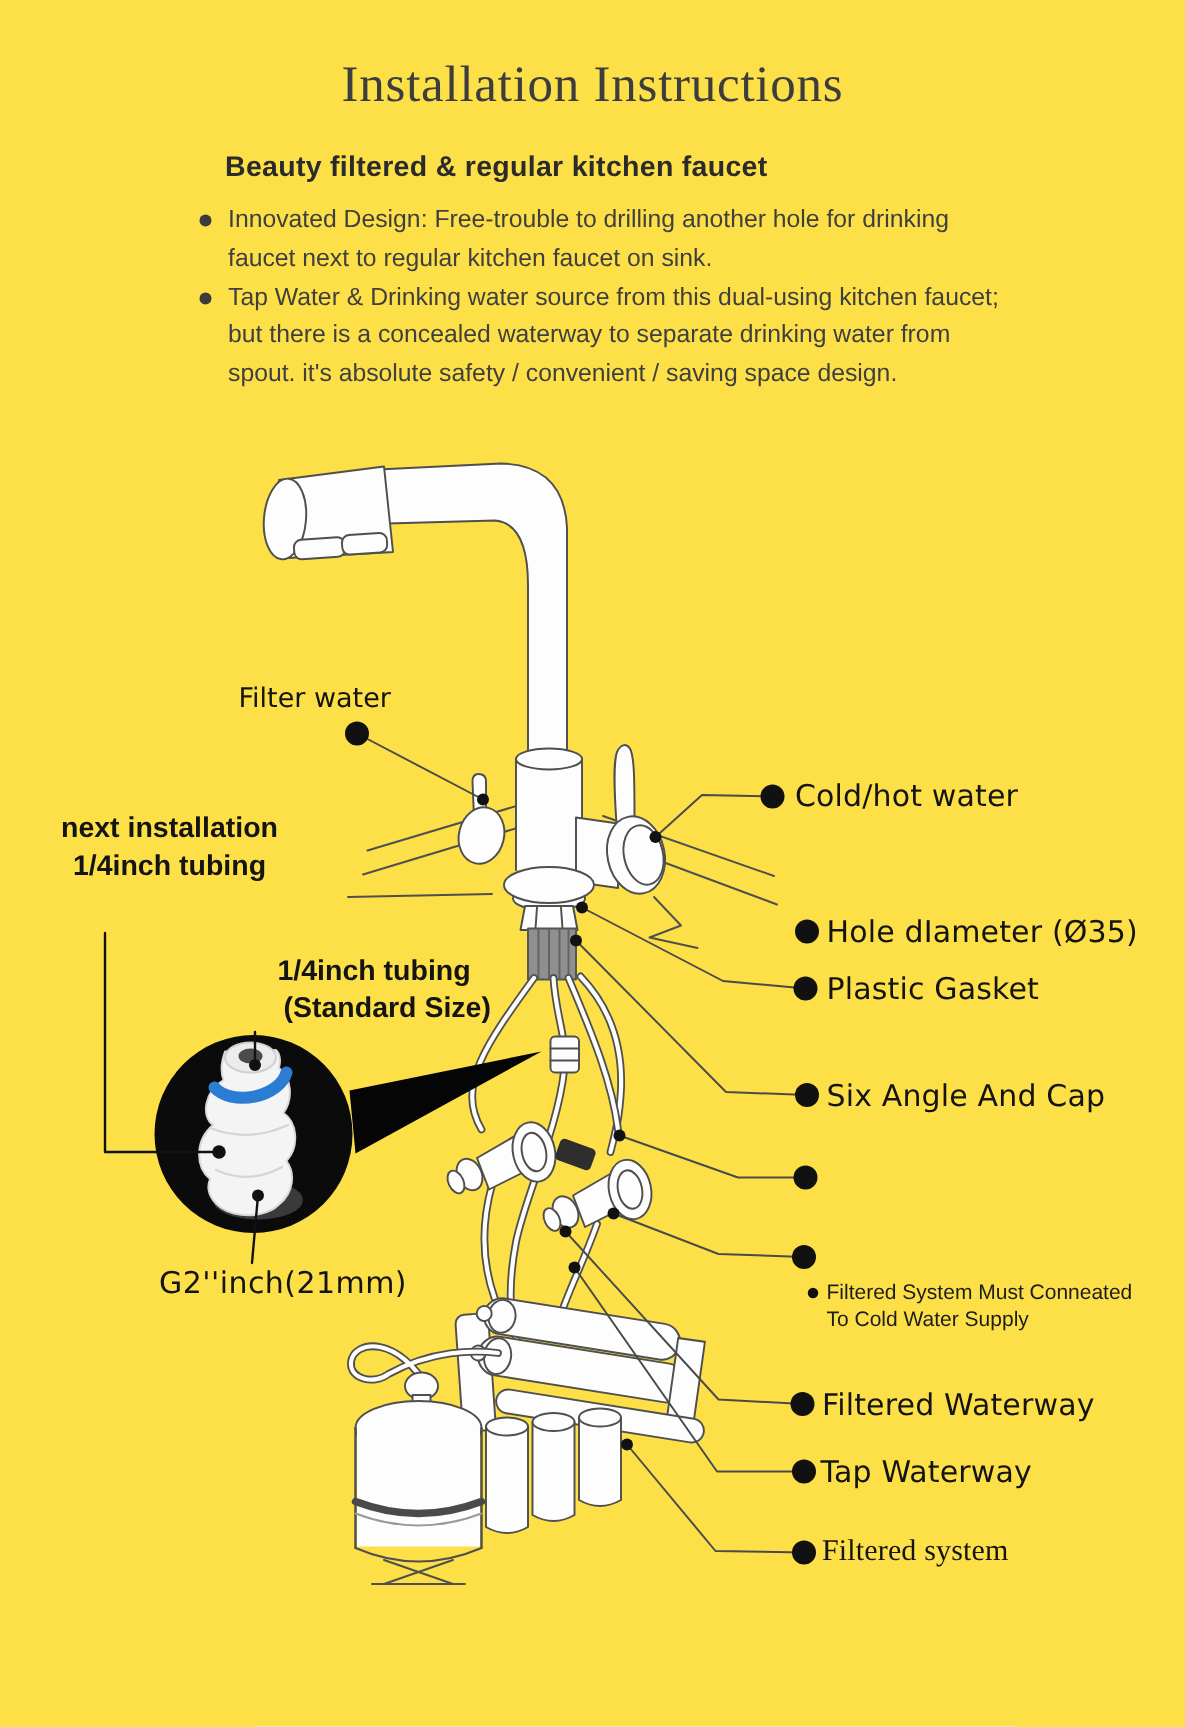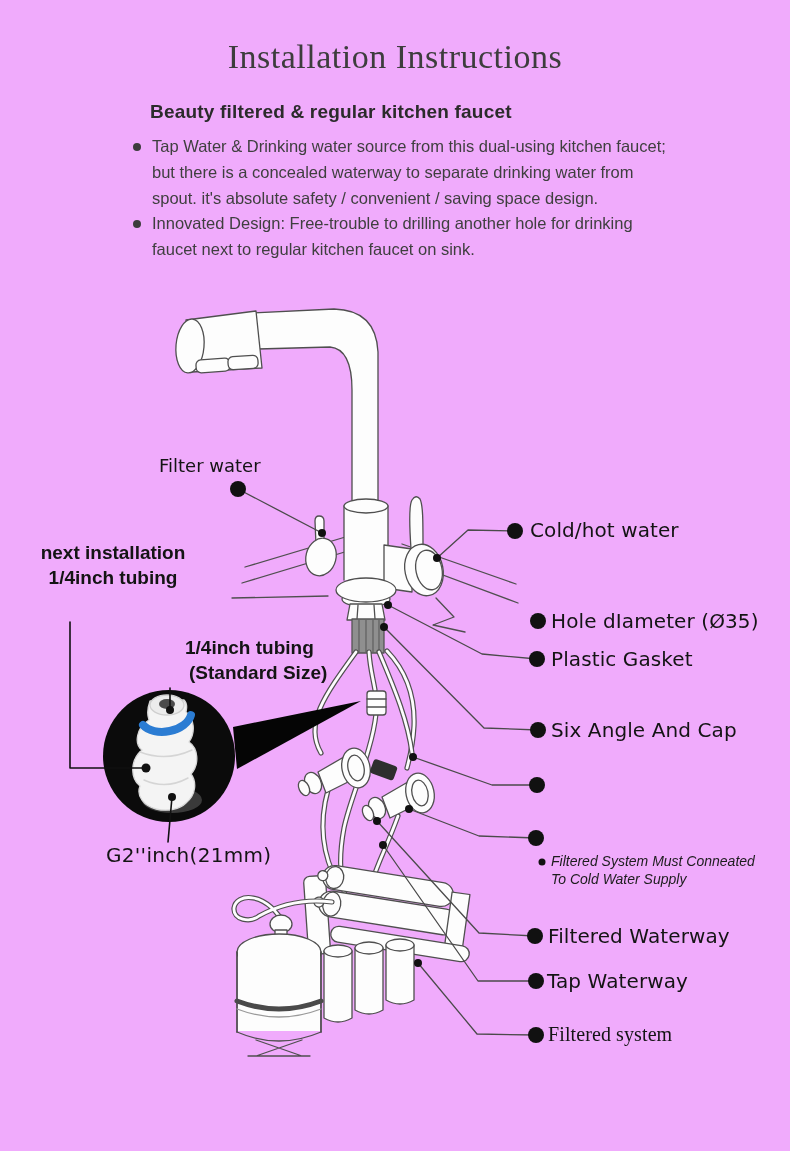--- a/index.html
+++ b/index.html
@@ -1,51 +1,51 @@
 <!DOCTYPE html>
 <html><head>
 <meta charset="utf-8">
 <style>
   html,body{margin:0;padding:0;background:#e8e8e8;}
-  .page{position:relative;width:790px;height:1151px;background:#f0abfc;overflow:hidden;
+  .page{position:relative;width:790px;height:1151px;background:#fde047;overflow:hidden;
         font-family:"Liberation Sans",sans-serif;}
   .title{position:absolute;left:0;top:38px;width:790px;text-align:center;
          font-family:"Liberation Serif",serif;font-size:34px;font-weight:400;
          color:#3d3d3d;letter-spacing:.5px;}
   .subtitle{position:absolute;left:150px;top:101px;font-size:19px;font-weight:700;
             color:#2b2b2b;letter-spacing:.2px;}
   .bullets{position:absolute;left:133px;top:134px;width:542px;margin:0;padding:0;list-style:none;}
   .bullets li{position:relative;padding-left:19px;font-size:16.5px;line-height:25.8px;
               color:#3f3f3f;}
   .bdot{position:absolute;left:0;top:9px;width:8px;height:8px;border-radius:50%;background:#3c3c3c;}
   .lbl{position:absolute;white-space:nowrap;color:#141414;
        font-family:"DejaVu Sans","Liberation Sans",sans-serif;}
   .lbl-r{font-size:20px;letter-spacing:.1px;}
   .lbl-bold{font-family:"Liberation Sans",sans-serif;font-weight:700;font-size:19px;line-height:24.5px;}
   .center{text-align:center;}
   .note{font-family:"Liberation Sans",sans-serif;font-size:14px;line-height:17.5px;
-        font-weight:400;color:#1d1d1d;font-style:italic;}
+        font-weight:400;color:#1d1d1d;}
   svg{position:absolute;left:0;top:0;}
 </style>
 </head>
 <body>
 
 <div class="page">
 
   <div class="title">Installation Instructions</div>
   <div class="subtitle">Beauty filtered &amp; regular kitchen faucet</div>
 
   <ul class="bullets">
     <li>
       <span class="bdot"></span>
-      <span>Tap Water &amp; Drinking water source from this dual-using kitchen faucet; but there is a concealed waterway to separate drinking water from spout. it's absolute safety / convenient / saving space design.</span>
+      <span>Innovated Design: Free-trouble to drilling another hole for drinking faucet next to regular kitchen faucet on sink.</span>
     </li>
     <li>
       <span class="bdot"></span>
-      <span>Innovated Design: Free-trouble to drilling another hole for drinking faucet next to regular kitchen faucet on sink.</span>
+      <span>Tap Water &amp; Drinking water source from this dual-using kitchen faucet; but there is a concealed waterway to separate drinking water from spout. it's absolute safety / convenient / saving space design.</span>
     </li>
   </ul>
 
   <svg width="790" height="1151" viewBox="0 0 790 1151">
     <g stroke="#4f4f4f" stroke-width="1.3" fill="none" stroke-linecap="round" stroke-linejoin="round">
 
       <g>
         <path d="M245,567 L352,535"></path>
         <path d="M242,583 L348,551"></path>
         <path d="M402,544 L516,584"></path>

